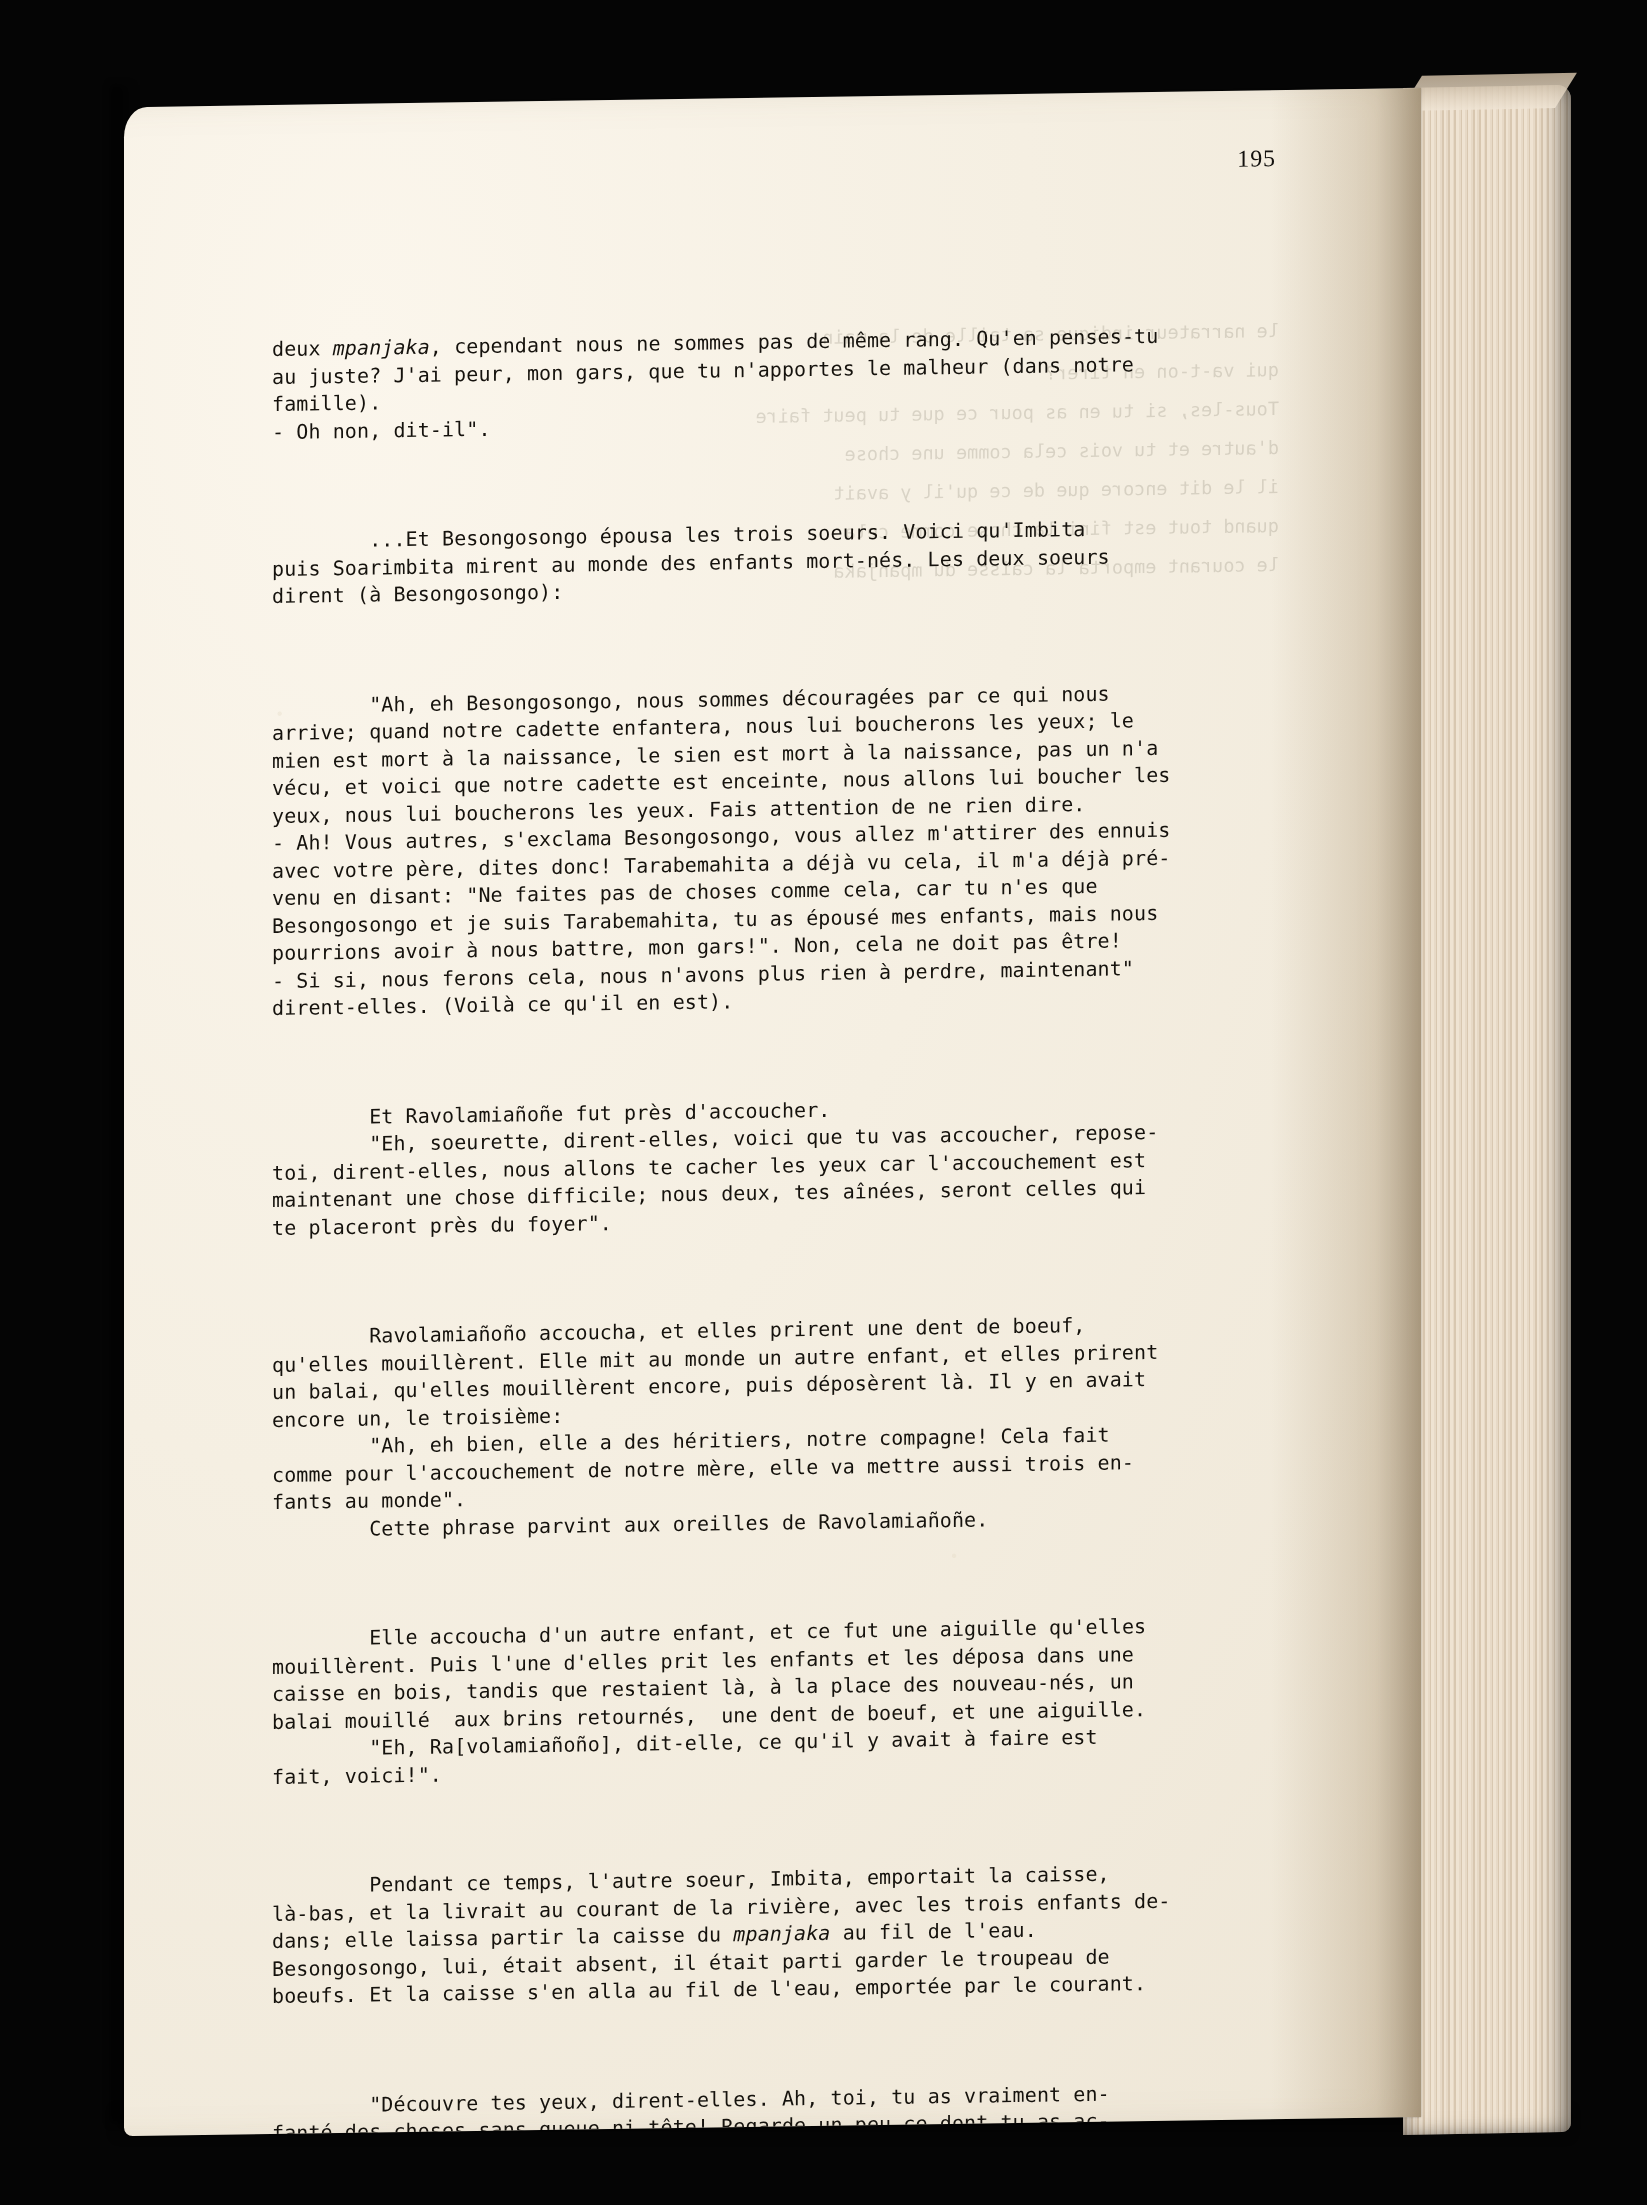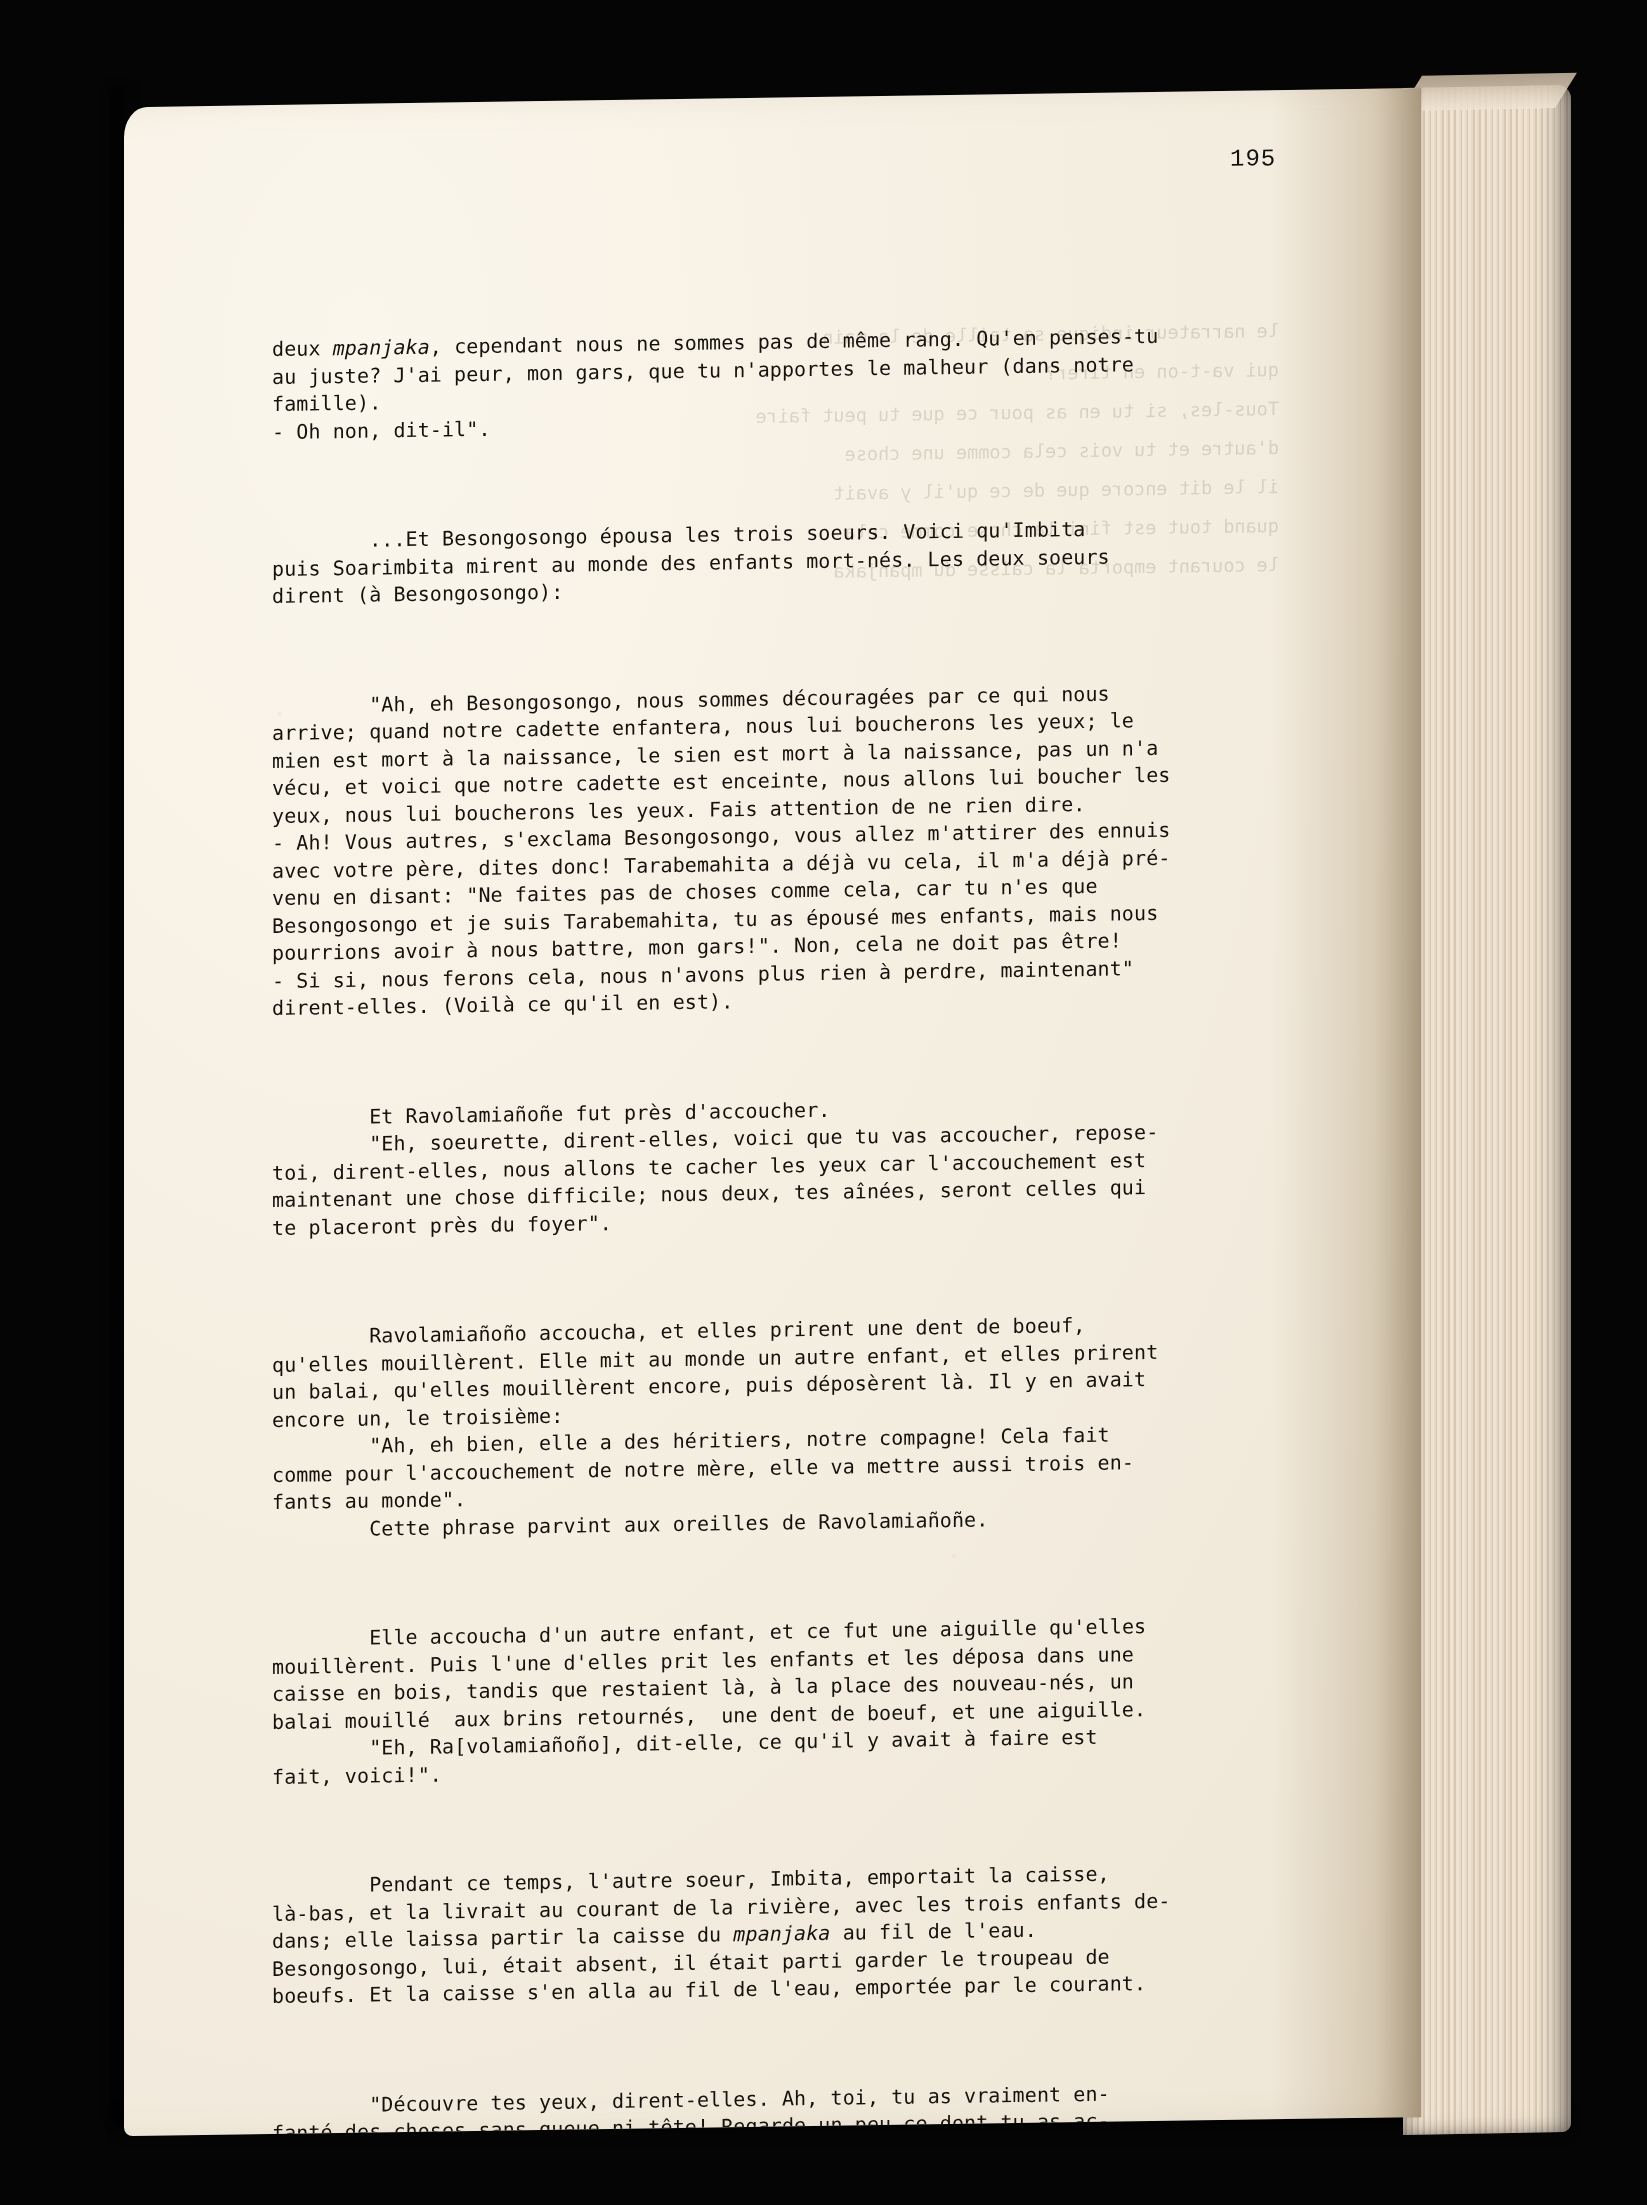--- a/index.html
+++ b/index.html
@@ -138,21 +138,21 @@
   .page-inner {
     position: absolute;
     left: 0; top: 0;
     width: 100%; height: 100%;
   }
 
   .folio {
     position: absolute;
     right: 145px;
     top: 55px;
-    font-family: Liberation Mono, monospace;
+    font-family: Liberation Serif, serif;
     font-size: 24px;
     color: #13110e;
     letter-spacing: 0.9px;
   }
 
   .body-text {
     position: absolute;
     left: 148px;
     top: 176px;
     width: 988px;

